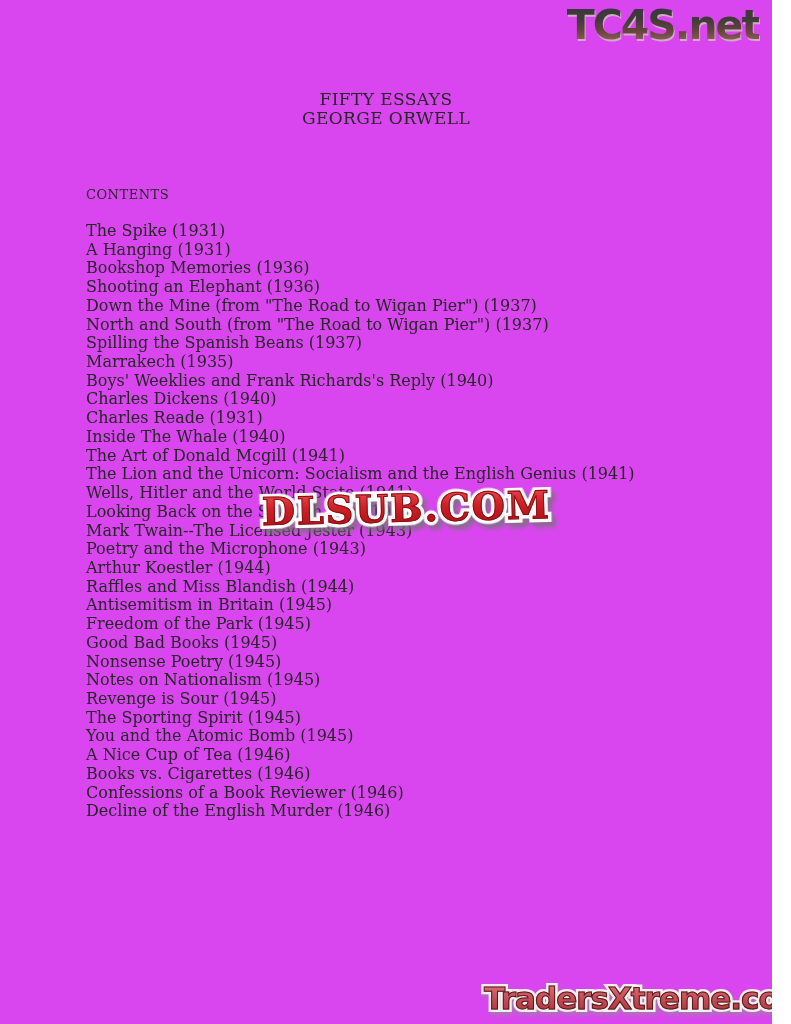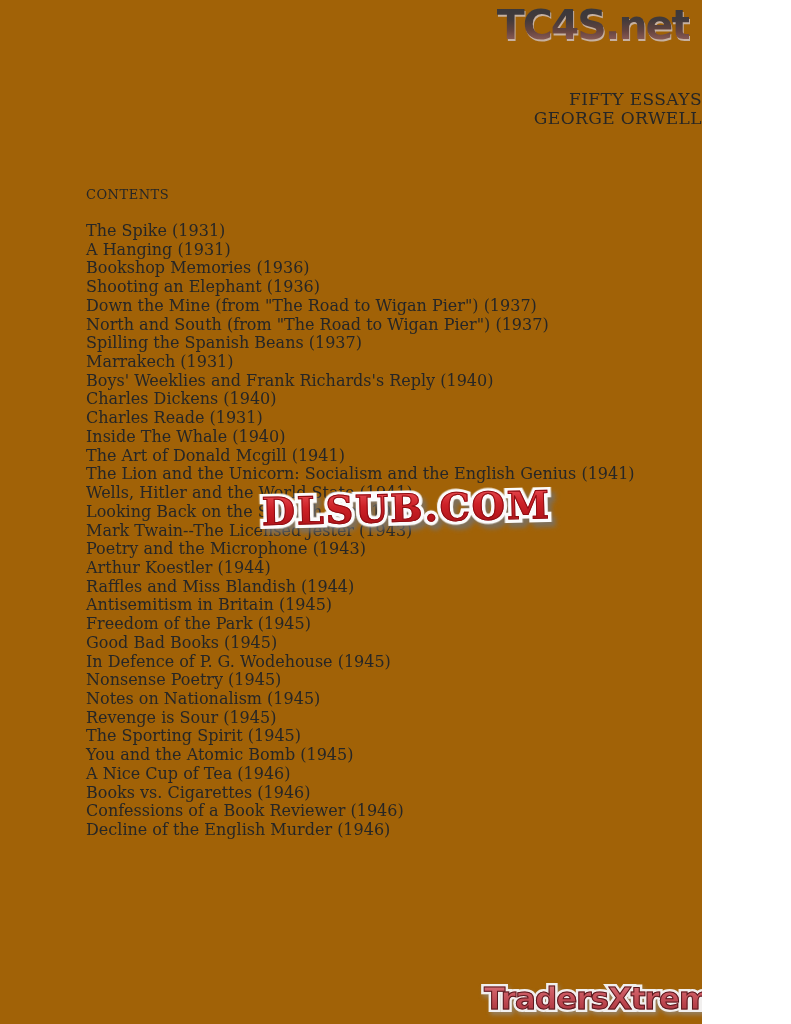--- a/index.html
+++ b/index.html
@@ -2,23 +2,23 @@
 <html><head>
 <meta charset="utf-8">
 <style>
   html, body {
     margin: 0;
     padding: 0;
     background: #ffffff;
   }
   .page {
     position: relative;
-    width: 702px;
+    width: 772px;
     height: 1024px;
-    background: #a16207;
+    background: #d946ef;
     overflow: hidden;
     font-family: "DejaVu Serif", serif;
     color: #262626;
   }
 
   
   .wm-top {
     position: absolute;
     top: 1px;
     right: 13px;
@@ -34,21 +34,21 @@
     color: transparent;
     filter: drop-shadow(1px 2px 0px rgba(205,192,188,0.85));
   }
 
   
   .title-block {
     position: absolute;
     top: 90px;
     left: 0;
     width: 100%;
-    text-align: right;
+    text-align: center;
     font-size: 17px;
     line-height: 18.7px;
     letter-spacing: 0.4px;
     color: #262626;
   }
 
   
   .contents-heading {
     position: absolute;
     left: 86px;
@@ -148,37 +148,36 @@
   <div class="contents-heading">CONTENTS</div>
 
   <div class="toc">
       <div class="toc-line">The Spike (1931)</div>
       <div class="toc-line">A Hanging (1931)</div>
       <div class="toc-line">Bookshop Memories (1936)</div>
       <div class="toc-line">Shooting an Elephant (1936)</div>
       <div class="toc-line">Down the Mine (from "The Road to Wigan Pier") (1937)</div>
       <div class="toc-line">North and South (from "The Road to Wigan Pier") (1937)</div>
       <div class="toc-line">Spilling the Spanish Beans (1937)</div>
-      <div class="toc-line">Marrakech (1931)</div>
+      <div class="toc-line">Marrakech (1935)</div>
       <div class="toc-line">Boys' Weeklies and Frank Richards's Reply (1940)</div>
       <div class="toc-line">Charles Dickens (1940)</div>
       <div class="toc-line">Charles Reade (1931)</div>
       <div class="toc-line">Inside The Whale (1940)</div>
       <div class="toc-line">The Art of Donald Mcgill (1941)</div>
       <div class="toc-line">The Lion and the Unicorn: Socialism and the English Genius (1941)</div>
       <div class="toc-line">Wells, Hitler and the World State (1941)</div>
       <div class="toc-line">Looking Back on the Spanish War (1942)</div>
       <div class="toc-line">Mark Twain--The Licensed Jester (1943)</div>
       <div class="toc-line">Poetry and the Microphone (1943)</div>
       <div class="toc-line">Arthur Koestler (1944)</div>
       <div class="toc-line">Raffles and Miss Blandish (1944)</div>
       <div class="toc-line">Antisemitism in Britain (1945)</div>
       <div class="toc-line">Freedom of the Park (1945)</div>
       <div class="toc-line">Good Bad Books (1945)</div>
-      <div class="toc-line">In Defence of P. G. Wodehouse (1945)</div>
       <div class="toc-line">Nonsense Poetry (1945)</div>
       <div class="toc-line">Notes on Nationalism (1945)</div>
       <div class="toc-line">Revenge is Sour (1945)</div>
       <div class="toc-line">The Sporting Spirit (1945)</div>
       <div class="toc-line">You and the Atomic Bomb (1945)</div>
       <div class="toc-line">A Nice Cup of Tea (1946)</div>
       <div class="toc-line">Books vs. Cigarettes (1946)</div>
       <div class="toc-line">Confessions of a Book Reviewer (1946)</div>
       <div class="toc-line">Decline of the English Murder (1946)</div>
     </div>

